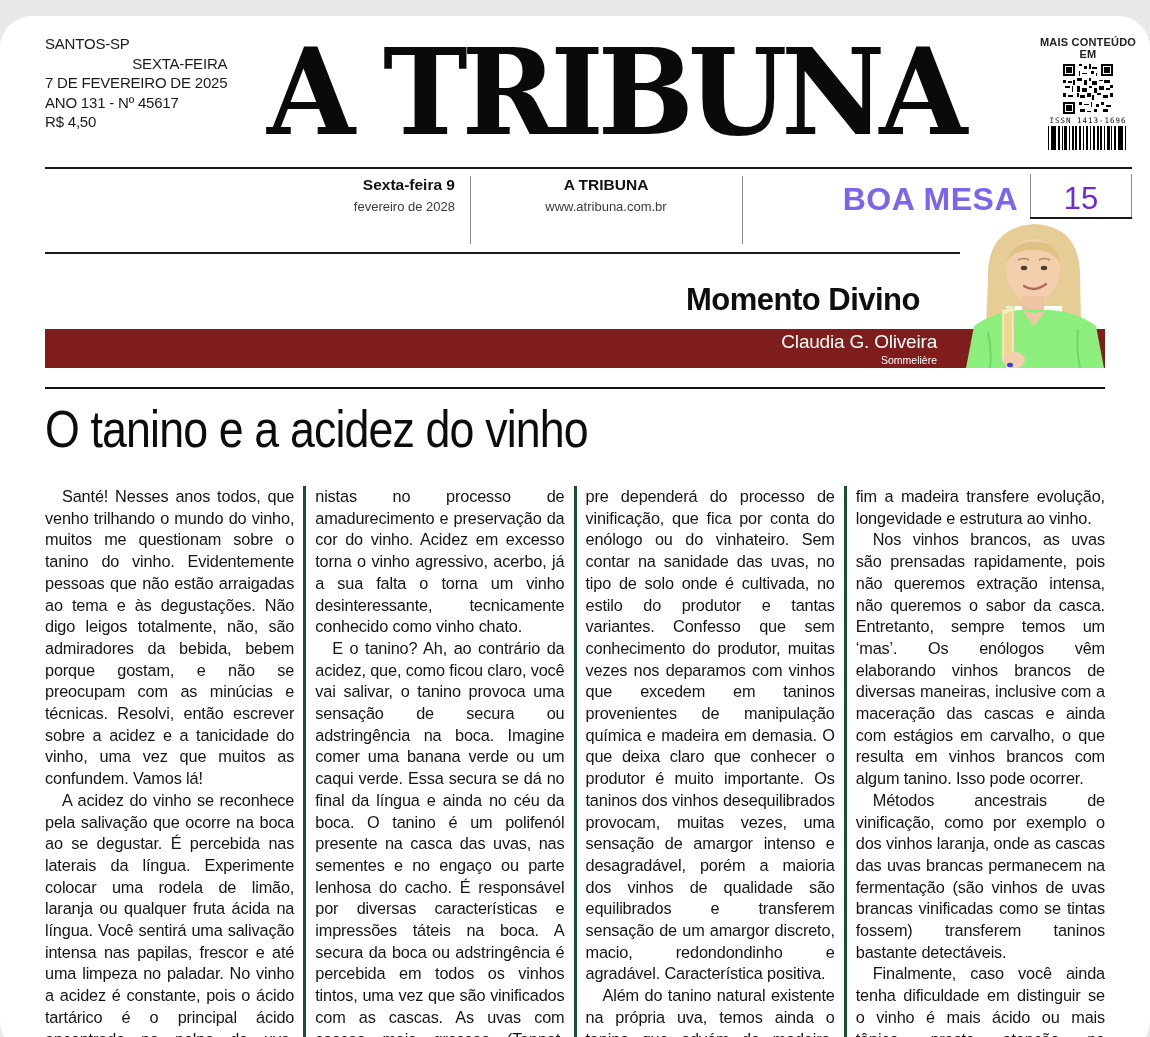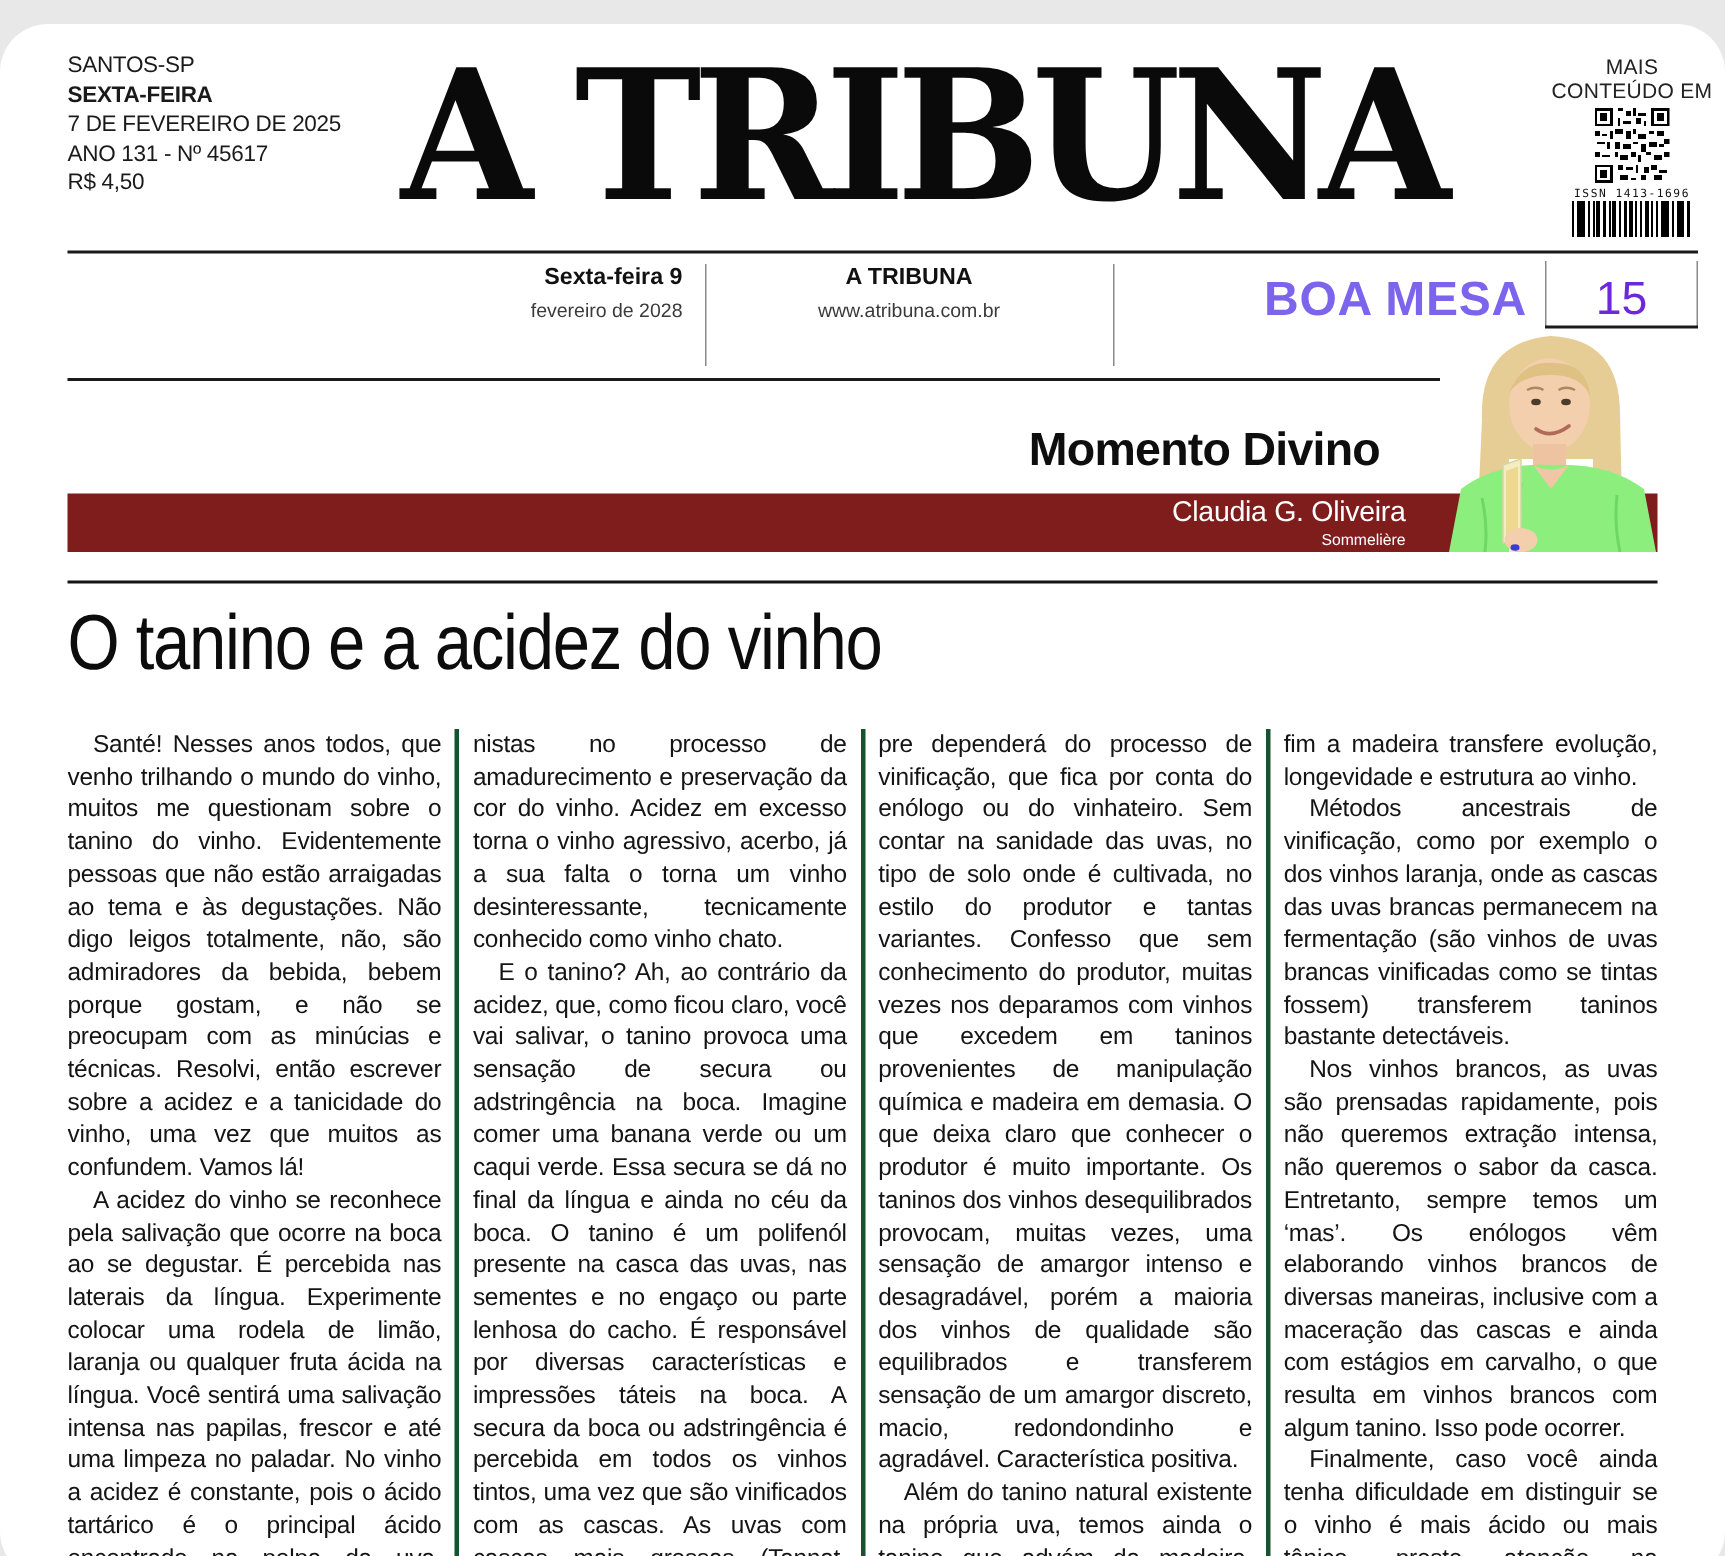--- a/index.html
+++ b/index.html
@@ -9,32 +9,32 @@
     width: 1150px; height: 1037px;
     background: #ffffff;
     font-family: "Liberation Sans", sans-serif;
     color: #111;
     overflow: hidden;
     margin: 16px auto;
     border-radius: 32px;
   }
   
   .pub-info { position:absolute; left:45px; top:18px; font-size:15px; line-height:19.5px; color:#1a1a1a; letter-spacing:-0.2px; }
-  .pub-info .b { font-weight:bold; }
+  .pub-info .b { font-weight:normal;text-align:right; }
   .masthead {
     position:absolute; left:192px; top:0; width:845px; height:150px;
     display:flex; align-items:center; justify-content:center;
   }
   .masthead-title {
     font-family:"DejaVu Serif","Liberation Serif",serif;
     font-weight:bold; font-size:116px; letter-spacing:-6px;
     transform:scale(0.98,1.04); white-space:nowrap; color:#0a0a0a; line-height:1;
   }
   .qr-block { position:absolute; left:1032px; top:20px; width:112px; text-align:center; }
-  .qr-label { font-size:14px; font-weight:normal; letter-spacing:0.2px; color:#222; }
+  .qr-label { font-size:11px; font-weight:bold; letter-spacing:0.2px; color:#222; }
   .qr-code { width:50px; height:50px; margin:4px auto 2px auto; display:block; }
   .issn { font-family:"DejaVu Sans Mono",monospace; font-size:7.5px; letter-spacing:1px; color:#111; }
   .barcode {
     width:80px; height:24px; margin:1px auto 0 auto;
     background:
       repeating-linear-gradient(90deg,#000 0 1.5px,transparent 1.5px 3.5px),
       repeating-linear-gradient(90deg,transparent 0 5px,#000 5px 7.5px,transparent 7.5px 11px);
   }
   
   .rule { position:absolute; background:#1a1a1a; }
@@ -223,19 +223,19 @@
     <div class="body-col">
         <p class="">nistas no processo de amadurecimento e preservação da cor do vinho. Acidez em excesso torna o vinho agressivo, acerbo, já a sua falta o torna um vinho desinteressante, tecnicamente conhecido como vinho chato.</p>
         <p class="ind">E o tanino? Ah, ao contrário da acidez, que, como ficou claro, você vai salivar, o tanino provoca uma sensação de secura ou adstringência na boca. Imagine comer uma banana verde ou um caqui verde. Essa secura se dá no final da língua e ainda no céu da boca. O tanino é um polifenól presente na casca das uvas, nas sementes e no engaço ou parte lenhosa do cacho. É responsável por diversas características e impressões táteis na boca. A secura da boca ou adstringência é percebida em todos os vinhos tintos, uma vez que são vinificados com as cascas. As uvas com cascas mais grossas (Tannat, Cabernet Sauvignon, Aglianico, Syrah, Tempranillo, Malbec e outras) resultam em taninos mais expressivos do que as de cascas mais finas (Pinot Noir, Gamay, Grenache e outras).</p>
       </div>
     <div class="body-col">
         <p class="">pre dependerá do processo de vinificação, que fica por conta do enólogo ou do vinhateiro. Sem contar na sanidade das uvas, no tipo de solo onde é cultivada, no estilo do produtor e tantas variantes. Confesso que sem conhecimento do produtor, muitas vezes nos deparamos com vinhos que excedem em taninos provenientes de manipulação química e madeira em demasia. O que deixa claro que conhecer o produtor é muito importante. Os taninos dos vinhos desequilibrados provocam, muitas vezes, uma sensação de amargor intenso e desagradável, porém a maioria dos vinhos de qualidade são equilibrados e transferem sensação de um amargor discreto, macio, redondondinho e agradável. Característica positiva.</p>
         <p class="ind">Além do tanino natural existente na própria uva, temos ainda o tanino que advém da madeira. Vinhos que estagiam em carvalho têm ganhos. A madeira é porosa e ocasiona uma micro oxigenação, ou seja, pequena entrada de ar no líquido, proporcionando leveza e maciez aos taninos mais rústicos, dependendo do tempo de estágio. En-</p>
       </div>
     <div class="body-col">
     <p class="">fim a madeira transfere evolução, longevidade e estrutura ao vinho.</p>
+        <p class="ind">Nos vinhos brancos, as uvas são prensadas rapidamente, pois não queremos extração intensa, não queremos o sabor da casca. Entretanto, sempre temos um ‘mas’. Os enólogos vêm elaborando vinhos brancos de diversas maneiras, inclusive com a maceração das cascas e ainda com estágios em carvalho, o que resulta em vinhos brancos com algum tanino. Isso pode ocorrer.</p>
         <p class="ind">Métodos ancestrais de vinificação, como por exemplo o dos vinhos laranja, onde as cascas das uvas brancas permanecem na fermentação (são vinhos de uvas brancas vinificadas como se tintas fossem) transferem taninos bastante detectáveis.</p>
-        <p class="ind">Nos vinhos brancos, as uvas são prensadas rapidamente, pois não queremos extração intensa, não queremos o sabor da casca. Entretanto, sempre temos um ‘mas’. Os enólogos vêm elaborando vinhos brancos de diversas maneiras, inclusive com a maceração das cascas e ainda com estágios em carvalho, o que resulta em vinhos brancos com algum tanino. Isso pode ocorrer.</p>
         <p class="ind">Finalmente, caso você ainda tenha dificuldade em distinguir se o vinho é mais ácido ou mais tânico, preste atenção na sensação da sua boca ao engolir o líquido: acidez faz salivar e o tanino faz secar a boca.</p>
       </div>
   </div>
 
 </div>
 
 </body></html>

